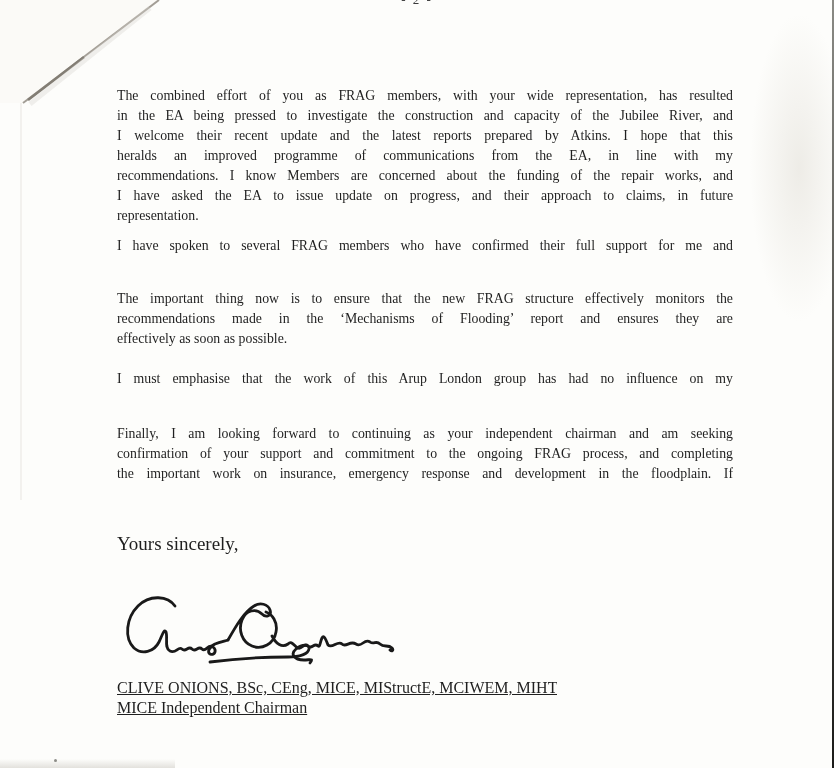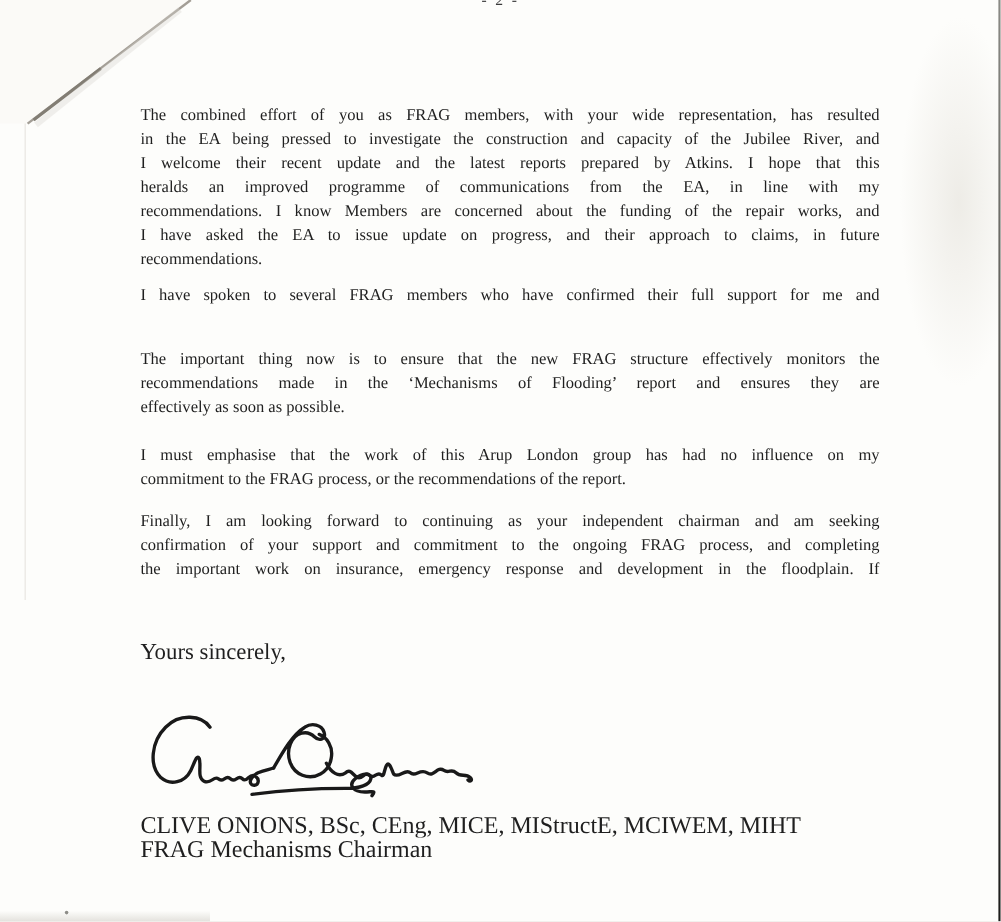--- a/index.html
+++ b/index.html
@@ -17,21 +17,21 @@
   }
   .para{
     position:absolute;left:117px;width:616px;
     font-size:13.8px;line-height:20px;margin:0;
   }
   .ln{display:block;height:20px;overflow:hidden;hyphens:none;}
   .j{text-align:justify;text-align-last:justify;}
   .l{text-align:left;}
   .p1{top:86px}.p2{top:236px}.p3{top:289px}.p4{top:369px}.p5{top:424px}
   .closing{position:absolute;left:117px;top:534px;font-size:19px;line-height:20px;}
-  .sigblock{position:absolute;left:117px;top:678px;font-size:20px;line-height:20px;}
+  .sigblock{position:absolute;left:117px;top:678px;font-size:16px;line-height:20px;text-decoration:underline;}
   .sigblock .ln{height:20px;}
   .signature{position:absolute;left:112px;top:592px;width:300px;height:88px;}
   .artifacts{position:absolute;inset:0;pointer-events:none;}
   .edge-right{
     position:absolute;right:0;top:0;width:2px;height:768px;
     background:linear-gradient(180deg,#8a8a85 0%,#55544f 45%,#1c1c1a 100%);
   }
   .smudge{
     position:absolute;right:0;top:0;width:140px;height:480px;
     background:radial-gradient(ellipse 70px 220px at 75% 35%,rgba(225,222,214,0.55),rgba(225,222,214,0) 70%);
@@ -52,36 +52,35 @@
 
   <div class="pagenum">- 2 -</div>
 
   <p class="para p1">
     <span class="ln j">The combined effort of you as FRAG members, with your wide representation, has resulted</span>
     <span class="ln j">in the EA being pressed to investigate the construction and capacity of the Jubilee River, and</span>
     <span class="ln j">I welcome their recent update and the latest reports prepared by Atkins. I hope that this</span>
     <span class="ln j">heralds an improved programme of communications from the EA, in line with my</span>
     <span class="ln j">recommendations. I know Members are concerned about the funding of the repair works, and</span>
     <span class="ln j">I have asked the EA to issue update on progress, and their approach to claims, in future</span>
-    <span class="ln l">recommendations.</span>
+    <span class="ln l">representation.</span>
   </p>
 
   <p class="para p2">
     <span class="ln j">I have spoken to several FRAG members who have confirmed their full support for me and</span>
   </p>
 
   <p class="para p3">
     <span class="ln j">The important thing now is to ensure that the new FRAG structure effectively monitors the</span>
     <span class="ln j">recommendations made in the ‘Mechanisms of Flooding’ report and ensures they are</span>
     <span class="ln l">effectively as soon as possible.</span>
   </p>
 
   <p class="para p4">
     <span class="ln j">I must emphasise that the work of this Arup London group has had no influence on my</span>
-    <span class="ln l">commitment to the FRAG process, or the recommendations of the report.</span>
   </p>
 
   <p class="para p5">
     <span class="ln j">Finally, I am looking forward to continuing as your independent chairman and am seeking</span>
     <span class="ln j">confirmation of your support and commitment to the ongoing FRAG process, and completing</span>
     <span class="ln j">the important work on insurance, emergency response and development in the floodplain. If</span>
   </p>
 
   <div class="closing">Yours sincerely,</div>
 
@@ -95,21 +94,21 @@
              C166,30 160,22 154,20 M160,44 C164,52 170,56 176,52 C180,48 182,54 186,56
              C190,58 192,50 196,54 C200,58 202,50 206,54 C208,56 208,50 210,46
              C212,42 214,48 216,53 C220,57 226,48 230,52 C234,56 238,48 244,52
              C250,56 252,46 258,50 C262,53 264,48 268,52 C272,56 276,52 280,56 C282,58 280,60 278,58"></path>
     <path d="M98,70 C120,67 150,65 176,65 C188,65 196,62 197,57 C198,52 190,52 184,57
              C178,62 182,68 192,68 C198,68 202,66 198,71"></path>
   </svg>
 
   <div class="sigblock">
     <span class="ln l">CLIVE ONIONS, BSc, CEng, MICE, MIStructE, MCIWEM, MIHT</span>
-    <span class="ln l">FRAG Mechanisms Chairman</span>
+    <span class="ln l">MICE Independent Chairman</span>
   </div>
 
   <svg class="artifacts" viewBox="0 0 834 768" xmlns="http://www.w3.org/2000/svg">
     <polygon points="0,0 159,0 23,103 0,103" fill="#fbfaf7"></polygon>
     <line x1="159" y1="0" x2="23" y2="103" stroke="#a39e96" stroke-width="2"></line>
     <line x1="84" y1="57" x2="28" y2="100" stroke="#827d74" stroke-width="2.6"></line>
     <line x1="150" y1="8" x2="30" y2="104" stroke="#d8d5cf" stroke-width="5" opacity="0.35"></line>
     <line x1="21" y1="103" x2="21" y2="500" stroke="#e9e7e2" stroke-width="1.3" opacity="0.8"></line>
   </svg>
   <div class="smudge"></div>

